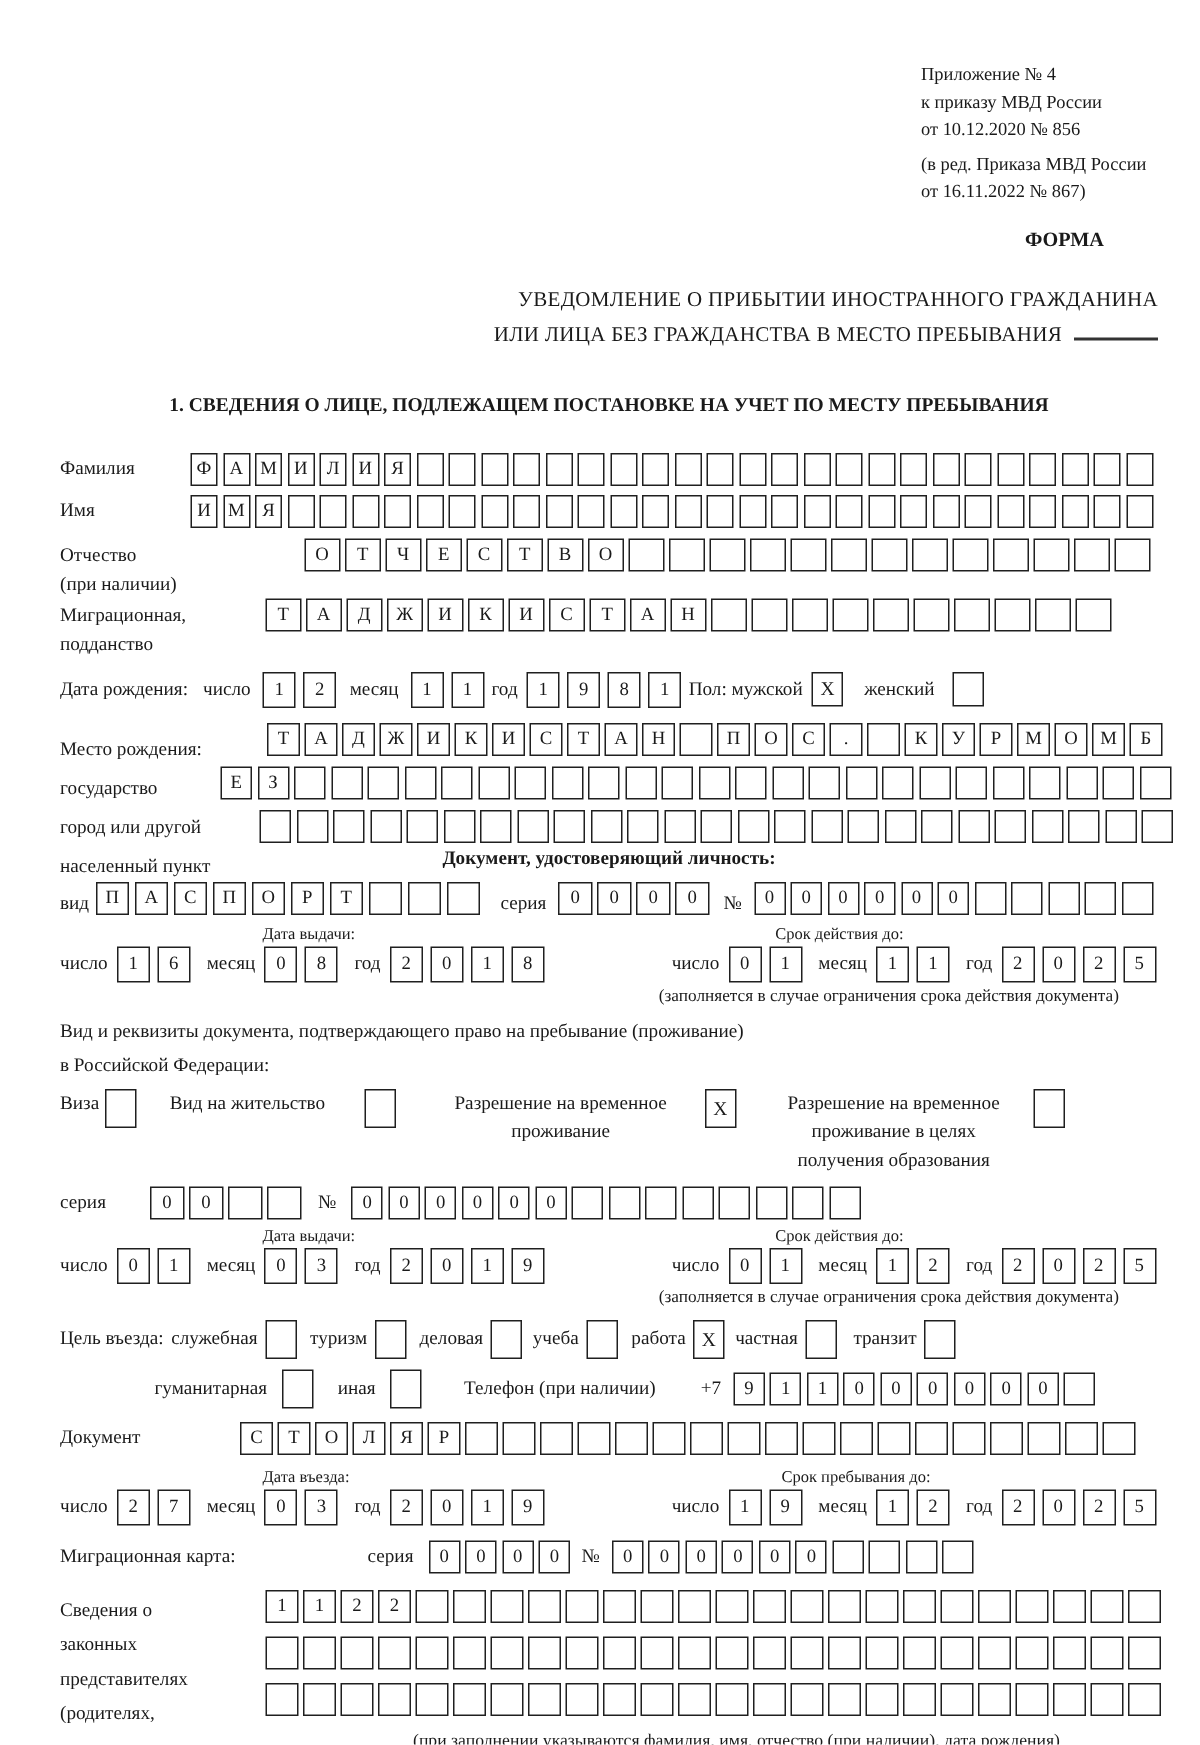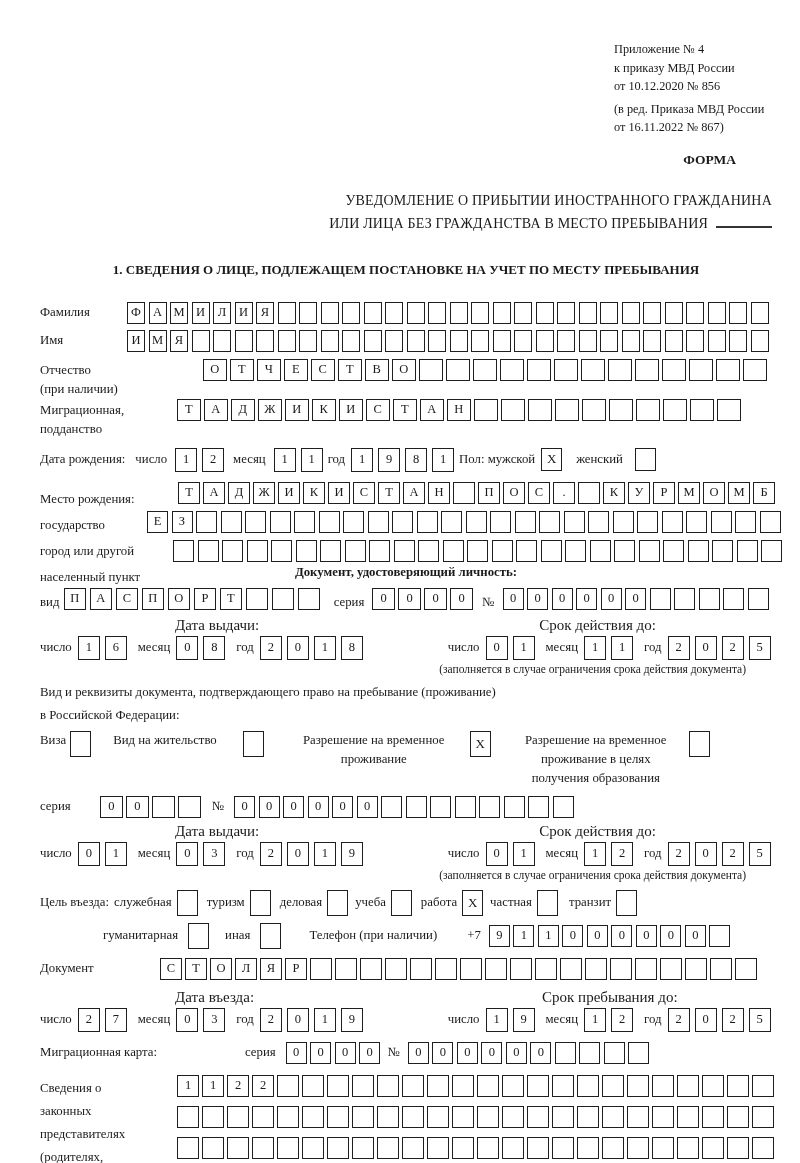--- a/index.html
+++ b/index.html
@@ -39,21 +39,21 @@
     display: inline-block; width: 21px; height: 26px; border: 1.5px solid #1f1f1f;
     text-align: center; line-height: 23px; font-size: 13px; vertical-align: middle;
   }
   .cb.small { height: 23px; line-height: 20px; }
 
   .frow { display: flex; align-items: flex-start; }
   .flabel { display: inline-block; }
 
   .note { font-size: 11.5px; text-align: right; padding-right: 26px; margin-top: 3px; }
 
-  .dh-row { display: flex; margin-top: 7px; font-size: 15px; }
+  .dh-row { display: flex; margin-top: 7px; font-size: 11px; }
   .dgrp { display: flex; align-items: center; gap: 6px; white-space: nowrap; }
 
   .mr-block, .lr-block { position: relative; }
   .mr-labels { position: absolute; top: 4px; left: 0; width: 140px; line-height: 26px; }
   .lr-labels { position: absolute; top: 2px; left: 0; width: 140px; line-height: 23px; }
 
   .permits { display: flex; align-items: flex-start; margin-top: 8px; }
   .permits .plabel { display: inline-block; text-align: center; line-height: 19px; }
   .opt { display: inline-flex; align-items: center; gap: 5px; white-space: nowrap; }
 </style>

